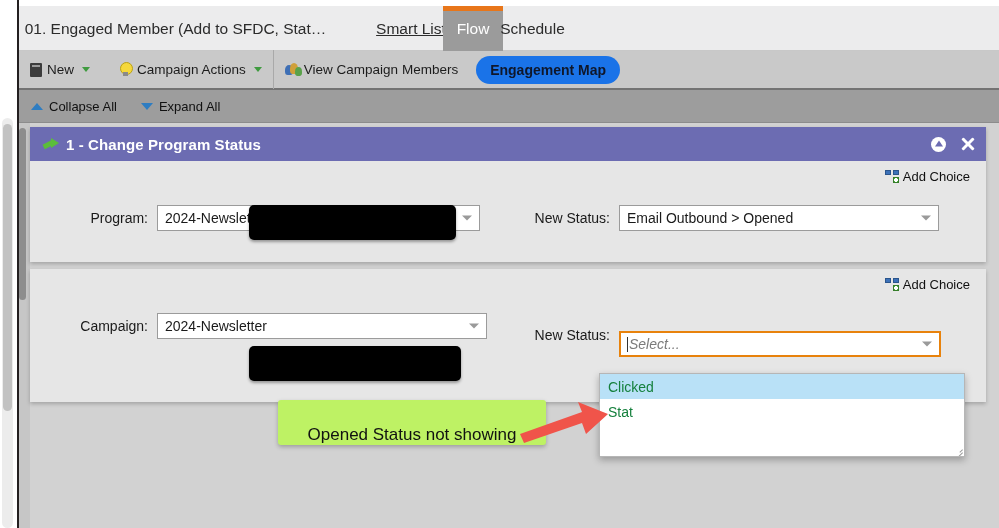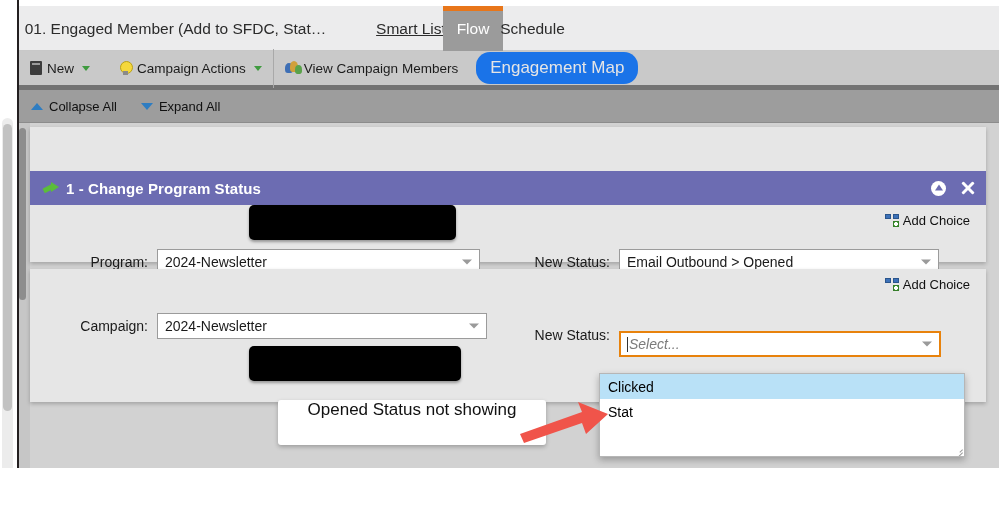--- a/index.html
+++ b/index.html
@@ -5,21 +5,21 @@
   * { box-sizing: border-box; }
   html, body {
     margin: 0; padding: 0;
     width: 999px; height: 528px;
     font-family: "Liberation Sans", sans-serif;
     background: #ffffff;
     overflow: hidden;
   }
   #screen {
     position: relative;
-    width: 999px; height: 468px;
+    width: 999px; height: 528px;
     background: #d2d2d2;
     overflow: hidden;
   }
 
   
   .page-left-border {
     position: absolute; left: 17px; top: 0; width: 2px; height: 528px;
     background: #231f20;
   }
   .page-top-strip {
@@ -52,21 +52,21 @@
   .tab.active::before {
     content: "";
     position: absolute; left: 0; right: 0; top: 0; height: 5px;
     background: #e8761a;
   }
 
   
   .toolbar {
     position: absolute; left: 19px; top: 51px; width: 980px; height: 39px;
     background: #c9c9c9;
-    border-bottom: 5px solid #737373;
+    border-bottom: 2px solid #737373;
     display: flex; align-items: center;
   }
   .tb-group {
     display: flex; align-items: center; height: 39px;
   }
   .tb-sep {
     width: 1px; height: 39px; background: #a9a9a9;
   }
   .tb-item {
     display: flex; align-items: center; gap: 5px;
@@ -75,23 +75,23 @@
     white-space: nowrap; cursor: default;
   }
   .caret-green {
     width: 0; height: 0;
     border-left: 4.5px solid transparent;
     border-right: 4.5px solid transparent;
     border-top: 5.5px solid #3f9b3f;
     margin-left: 3px;
   }
   .pill {
-    background: #1a73e8; color: #e5e5e5;
+    background: #1a73e8; color: #0f172a;
     border-radius: 14px;
-    font-size: 17px; font-weight: normal;
+    font-size: 14px; font-weight: bold;
     padding: 6px 14px;
     margin-left: 7px;
     white-space: nowrap; cursor: pointer;
   }
 
   
   .ic-new {
     width: 12px; height: 14px; background: #3c3c3c;
     border-radius: 1px; position: relative;
   }
@@ -170,21 +170,20 @@
     position: absolute;
     background: #e6e6e6;
     box-shadow: 0 2px 4px rgba(0,0,0,0.22);
   }
   .panel-head {
     height: 34px;
     background: #6c6cb2;
     display: flex; align-items: center;
     padding: 0 10px 0 13px;
     color: #ffffff;
-    margin-top: 44px;
   }
   .panel-head .ptitle {
     font-size: 15px; font-weight: 600; letter-spacing: .1px;
     margin-left: 7px; white-space: nowrap;
   }
   .panel-head .spacer { flex: 1; }
   .head-btn {
     margin-left: 14px; cursor: pointer;
     display:flex; align-items:center; justify-content:center;
   }
@@ -299,41 +298,41 @@
     position: absolute;
     background: #ffffff;
     border: 1px solid #b6b6b6;
     box-shadow: 0 3px 7px rgba(0,0,0,0.28);
     overflow: hidden;
   }
   .ddopt {
     height: 25px;
     display: flex; align-items: center;
     padding: 0 8px;
-    font-size: 14px; color: #000000;
+    font-size: 14px; color: #15803d;
     cursor: pointer;
   }
   .ddopt.sel { background: #b9e1f7; }
   .dd-resize {
     position: absolute; right: 1px; bottom: 1px;
     width: 10px; height: 10px;
   }
   .dd-resize::before, .dd-resize::after {
     content:""; position:absolute; background:#9a9a9a; height:1px;
     transform-origin: right bottom;
   }
   .dd-resize::before { right:0; bottom:2px; width:8px; transform: rotate(-45deg); }
   .dd-resize::after  { right:0; bottom:5px; width:4px; transform: rotate(-45deg); }
 
   
   .callout {
     position: absolute;
-    background: #ffffff;
+    background: #bef264;
     border-radius: 3px;
-    display: flex; align-items: flex-start; justify-content: center;
+    display: flex; align-items: flex-end; justify-content: center;
     font-size: 17px; color: #111111;
     padding: 0 14px;
     box-shadow: 0 2px 4px rgba(0,0,0,0.25);
     white-space: nowrap;
   }
   .anno-arrow { position: absolute; }
 </style>
 </head>
 <body>
 

